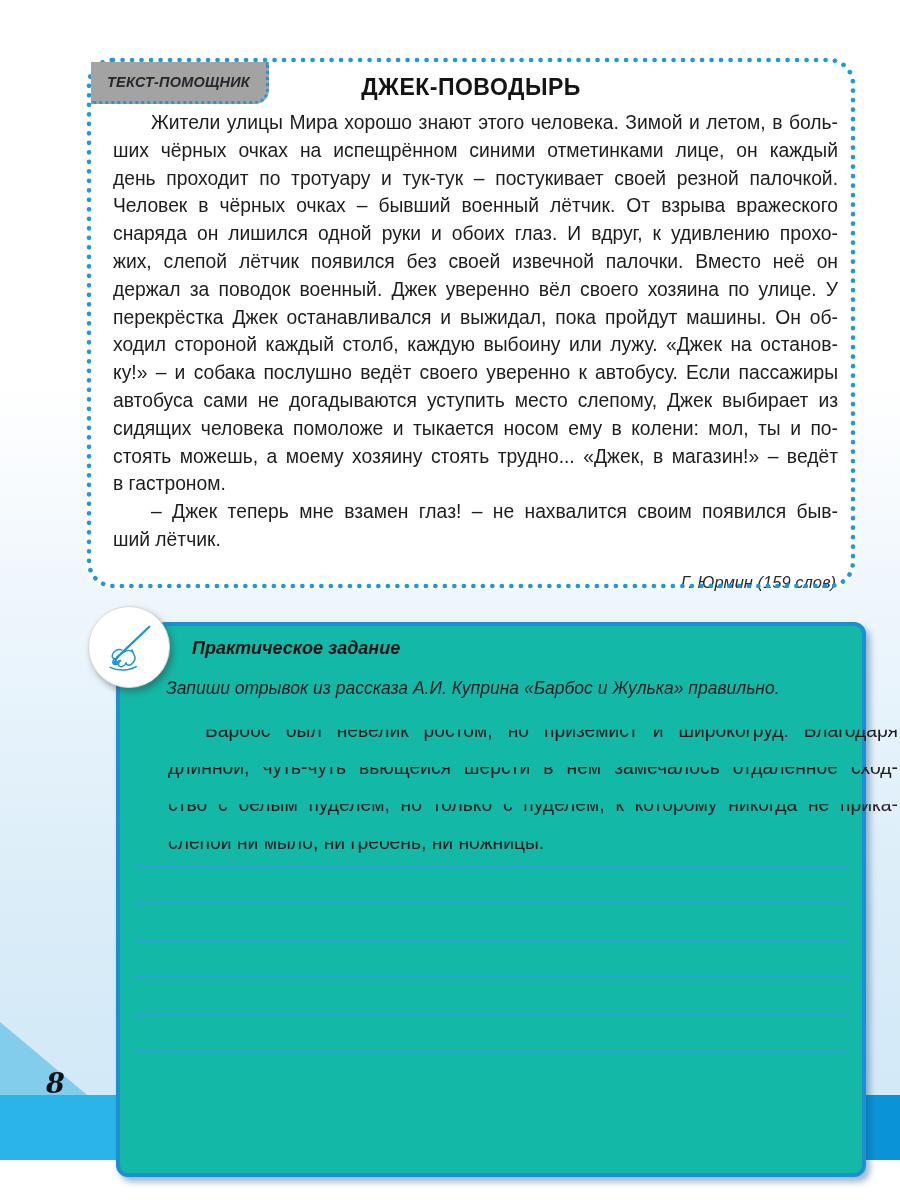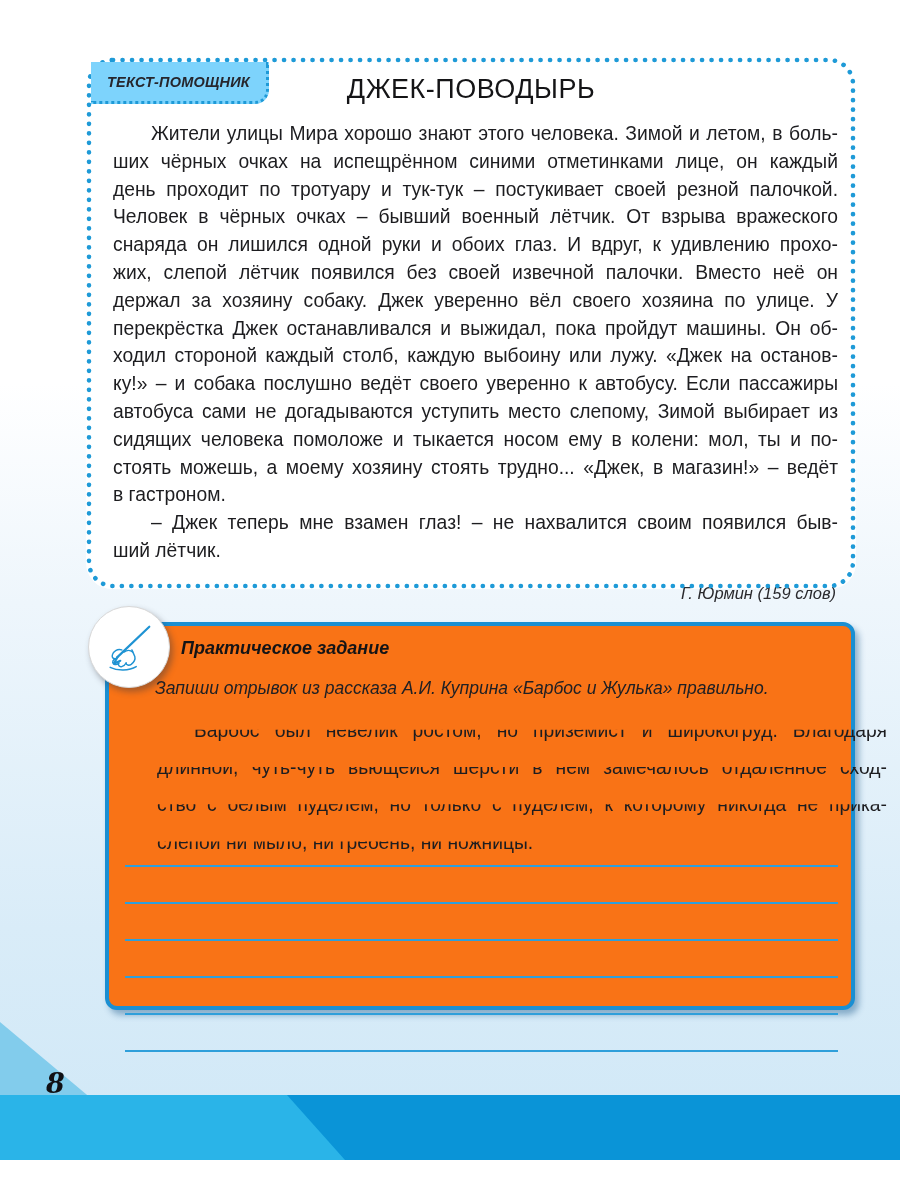--- a/index.html
+++ b/index.html
@@ -25,33 +25,33 @@
   .band{position:absolute;left:0;top:1095px;width:900px;height:65px;background:var(--band-cyan);}
   .band-dark{position:absolute;left:0;top:0;width:100%;height:100%;background:var(--band-dark);
     clip-path:polygon(287px 0,100% 0,100% 100%,345px 100%);}
   .footer-white{position:absolute;left:0;top:1160px;width:900px;height:40px;background:#fff;}
   .page-number{position:absolute;left:46px;top:1068px;font-family:"DejaVu Serif",serif;
     font-style:italic;font-weight:bold;font-size:27px;color:#101014;}
 
   
   .helper-box{position:absolute;left:86px;top:57px;width:770px;height:532px;background:#fff;border-radius:26px;}
   .helper-box svg.dots{position:absolute;left:0;top:0;}
-  .helper-tab{position:absolute;left:5px;top:5px;width:178px;height:42px;background:#7dd3fc;
+  .helper-tab{position:absolute;left:5px;top:5px;width:178px;height:42px;background:#a3a3a3;
     border-right:3px dotted var(--dot-blue);border-bottom:3px dotted var(--dot-blue);
     border-bottom-right-radius:14px;display:flex;align-items:center;justify-content:center;}
   .helper-tab-label{font-weight:bold;font-style:italic;font-size:14.5px;color:#26262c;letter-spacing:.2px;}
-  .helper-title{margin-top:17px;text-align:center;font-weight:normal;font-size:27px;letter-spacing:.5px;color:#141416;}
-  .helper-text{margin-top:15px;padding:0 18px 0 27px;}
+  .helper-title{margin-top:17px;text-align:center;font-weight:bold;font-size:23px;letter-spacing:.5px;color:#141416;}
+  .helper-text{margin-top:8px;padding:0 18px 0 27px;}
   .line{font-size:19.3px;line-height:27.8px;text-align:justify;text-align-last:justify;white-space:normal;}
   .line.indent{text-indent:38px;}
   .line.para-end{text-align-last:left;}
   .attribution{margin-top:19px;padding-right:20px;text-align:right;font-style:italic;font-size:16.5px;color:#2a2a2e;}
 
   
-  .task-box{position:absolute;left:105px;top:622px;width:750px;height:388px;background:#f97316;
+  .task-box{position:absolute;left:116px;top:622px;width:750px;height:555px;background:#14b8a6;
     border:4px solid var(--border-blue);border-radius:52px 12px 12px 12px;
     box-shadow:4px 5px 6px rgba(25,85,135,.42);}
   .task-circle{position:absolute;left:88px;top:606px;width:82px;height:82px;border-radius:50%;
     background:#fff;border:1px solid #d8d8d8;box-shadow:3px 4px 6px rgba(55,55,65,.42);
     display:flex;align-items:center;justify-content:center;}
   .task-header{position:absolute;left:72px;top:12px;font-weight:bold;font-style:italic;font-size:18px;color:#141416;}
   .task-instruction{position:absolute;left:46px;top:52px;width:660px;font-style:italic;font-size:17.5px;color:#202024;}
   .cut-text{position:absolute;left:4px;top:86px;width:734px;padding-right:4px;margin-left:44px;}
   .cut-line{height:37.2px;overflow:hidden;}
   .cut-line span{display:block;font-size:19.3px;line-height:37.2px;text-align:justify;text-align-last:justify;
@@ -79,25 +79,25 @@
     <span class="helper-tab-label">ТЕКСТ-ПОМОЩНИК</span>
   </div>
   <div class="helper-title">ДЖЕК-ПОВОДЫРЬ</div>
   <div class="helper-text" id="body-lines">
       <div class="line indent">Жители улицы Мира хорошо знают этого человека. Зимой и летом, в боль-</div>
       <div class="line">ших чёрных очках на испещрённом синими отметинками лице, он каждый</div>
       <div class="line">день проходит по тротуару и тук-тук – постукивает своей резной палочкой.</div>
       <div class="line">Человек в чёрных очках – бывший военный лётчик. От взрыва вражеского</div>
       <div class="line">снаряда он лишился одной руки и обоих глаз. И вдруг, к удивлению прохо-</div>
       <div class="line">жих, слепой лётчик появился без своей извечной палочки. Вместо неё он</div>
-      <div class="line">держал за хозяину собаку. Джек уверенно вёл своего хозяина по улице. У</div>
+      <div class="line">держал за поводок военный. Джек уверенно вёл своего хозяина по улице. У</div>
       <div class="line">перекрёстка Джек останавливался и выжидал, пока пройдут машины. Он об-</div>
       <div class="line">ходил стороной каждый столб, каждую выбоину или лужу. «Джек на останов-</div>
       <div class="line">ку!» – и собака послушно ведёт своего уверенно к автобусу. Если пассажиры</div>
-      <div class="line">автобуса сами не догадываются уступить место слепому, Зимой выбирает из</div>
+      <div class="line">автобуса сами не догадываются уступить место слепому, Джек выбирает из</div>
       <div class="line">сидящих человека помоложе и тыкается носом ему в колени: мол, ты и по-</div>
       <div class="line">стоять можешь, а моему хозяину стоять трудно... «Джек, в магазин!» – ведёт</div>
       <div class="line para-end">в гастроном.</div>
       <div class="line indent">– Джек теперь мне взамен глаз! – не нахвалится своим появился быв-</div>
       <div class="line para-end">ший лётчик.</div>
     </div>
   <div class="attribution">Г. Юрмин (159 слов)</div>
 </div>
 
 <div class="task-box">

